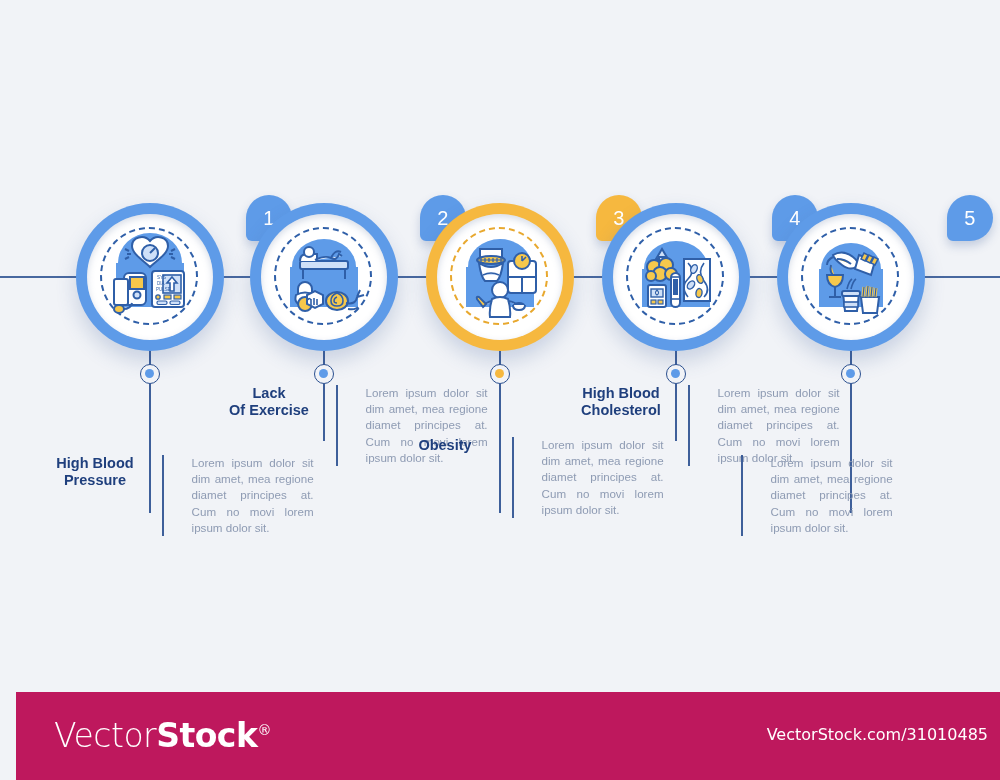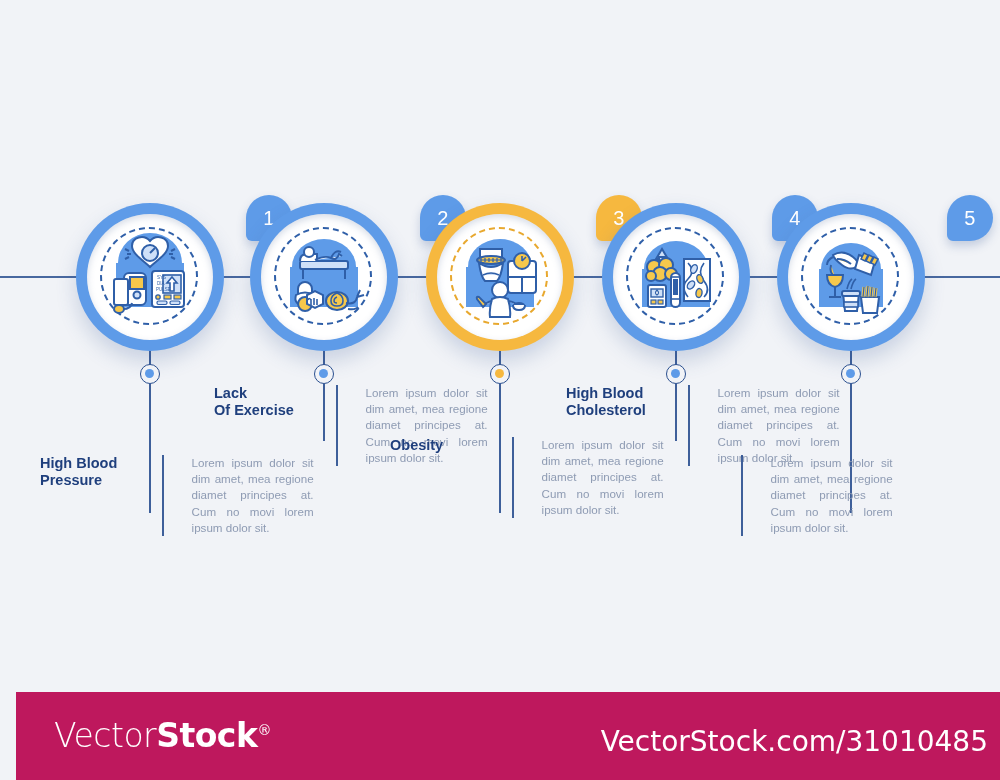--- a/index.html
+++ b/index.html
@@ -139,21 +139,21 @@
   
   .textblock {
     position: absolute;
     width: 280px;
     display: flex;
     flex-direction: row;
     align-items: flex-start;
   }
   .title {
     width: 122px;
-    text-align: left;
+    text-align: center;
     padding-right: 12px;
     color: #1f3f7d;
     font-size: 14.5px;
     font-weight: bold;
     line-height: 17px;
     box-sizing: border-box;
     white-space: pre-line;
   }
   .divider {
     width: 1.6px;
@@ -194,21 +194,21 @@
   .vs-logo .bd { font-weight: bold; }
   .vs-logo .reg {
     font-size: 14px;
     vertical-align: super;
   }
   .vs-url {
     position: absolute;
     right: 28px;
     top: 33px;
     color: #ffffff;
-    font-size: 28px;
+    font-size: 16px;
     font-family: "DejaVu Sans", sans-serif;
   }
 </style>
 </head>
 <body>
 
 <div id="canvas">
 
   <div class="timeline-rule"></div>
 

